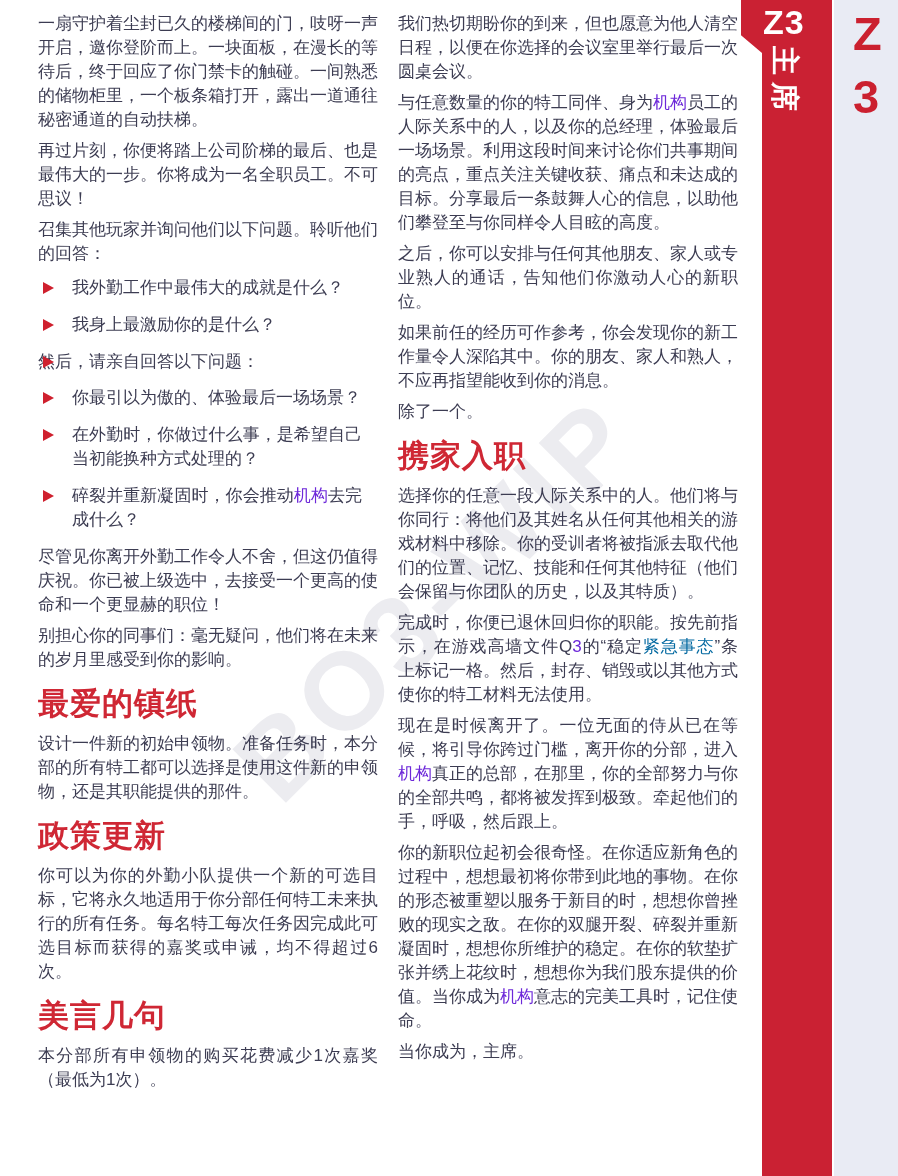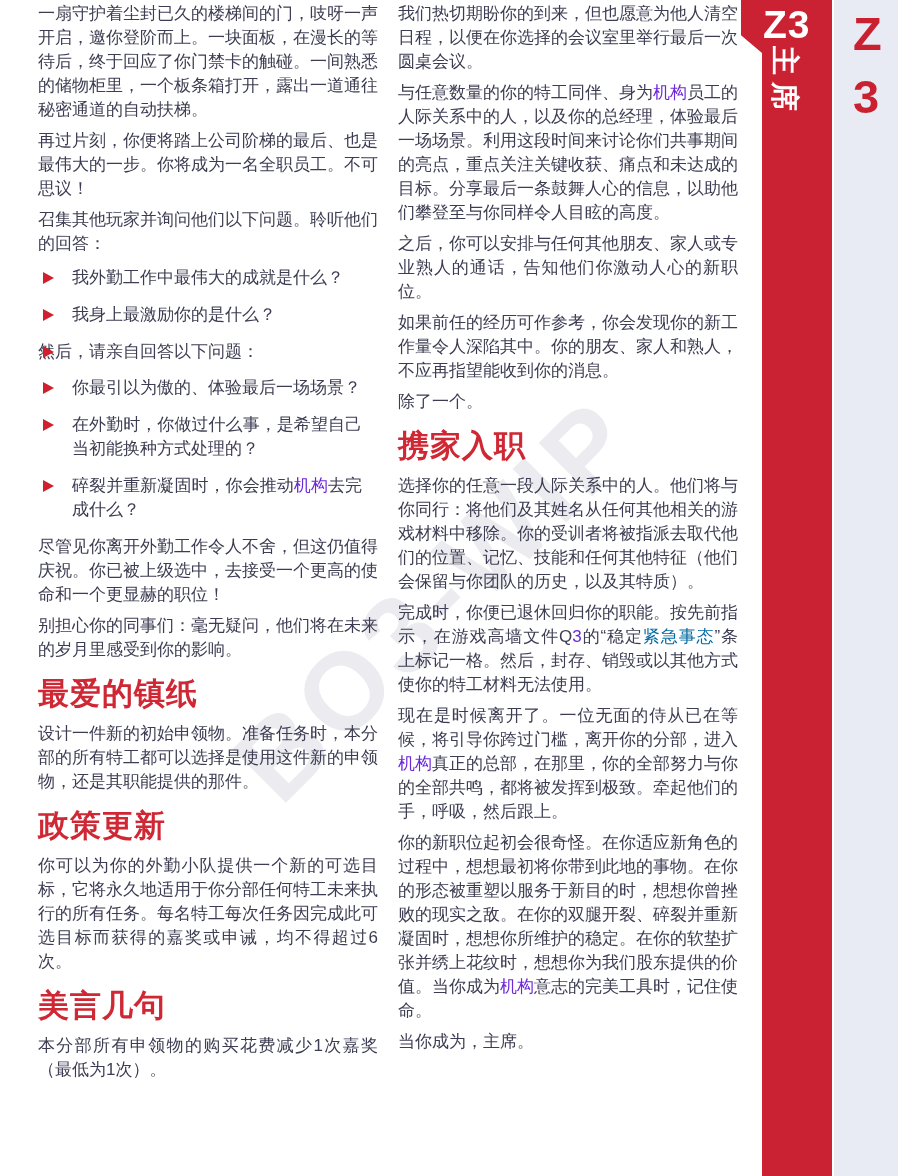--- a/index.html
+++ b/index.html
@@ -8,21 +8,21 @@
     font-family:"Liberation Sans",sans-serif;color:#3c3c52;
   }
   
   .watermark{
     position:absolute;left:55px;top:545px;width:760px;text-align:center;
     transform:rotate(-45deg);transform-origin:center;
     font-size:110px;line-height:110px;font-weight:700;letter-spacing:6px;
     color:rgba(150,152,172,0.18);white-space:nowrap;pointer-events:none;
   }
   
-  .col{position:absolute;top:0;width:340px;padding-top:2px;font-size:17px;line-height:24px;text-align:justify;}
+  .col{position:absolute;top:0;width:340px;padding-top:12px;font-size:17px;line-height:24px;text-align:justify;}
   .col-left{left:38px;}
   .col-right{left:398px;}
   .col p{margin:0 0 7px 0;}
   p.prompt{margin:13px 0 12px 0;}
   .sec{
     margin:14px 0 10px 0;font-size:31px;line-height:36px;font-weight:800;
     color:#cf2734;letter-spacing:1px;text-align:left;
   }
   
   ul.qlist{list-style:none;margin:10px 0 13px 0;padding:0;}
@@ -32,21 +32,21 @@
     position:absolute;left:5px;top:6px;width:0;height:0;
     border-left:11px solid #cf202e;border-top:6px solid transparent;border-bottom:6px solid transparent;
   }
   .red{color:#6d28d9;}
   .blue{color:#0369a1;}
   
   .tab{
     position:absolute;left:741px;top:0;width:91px;height:1176px;background:#ca2133;
     clip-path:polygon(0 0,100% 0,100% 100%,23.1% 100%,23.1% 4.5%,0 3.0%);
   }
-  .tab-code{position:absolute;left:22px;top:3px;color:#ffffff;font-weight:800;font-size:39px;letter-spacing:1px;}
+  .tab-code{position:absolute;left:22px;top:3px;color:#ffffff;font-weight:800;font-size:34px;letter-spacing:1px;}
   .tab-title{
     position:absolute;left:59px;top:46px;color:#ffffff;font-weight:700;font-size:29px;line-height:30px;
     transform:rotate(90deg);transform-origin:0 0;white-space:nowrap;letter-spacing:7px;
   }
   
   .edge{position:absolute;left:834px;top:0;width:64px;height:1176px;background:#e9ebf4;}
   .edge-label{padding:2px 0 0 19px;color:#cb202f;font-weight:800;font-size:47px;line-height:63px;}
 </style>
 </head>
 <body>

